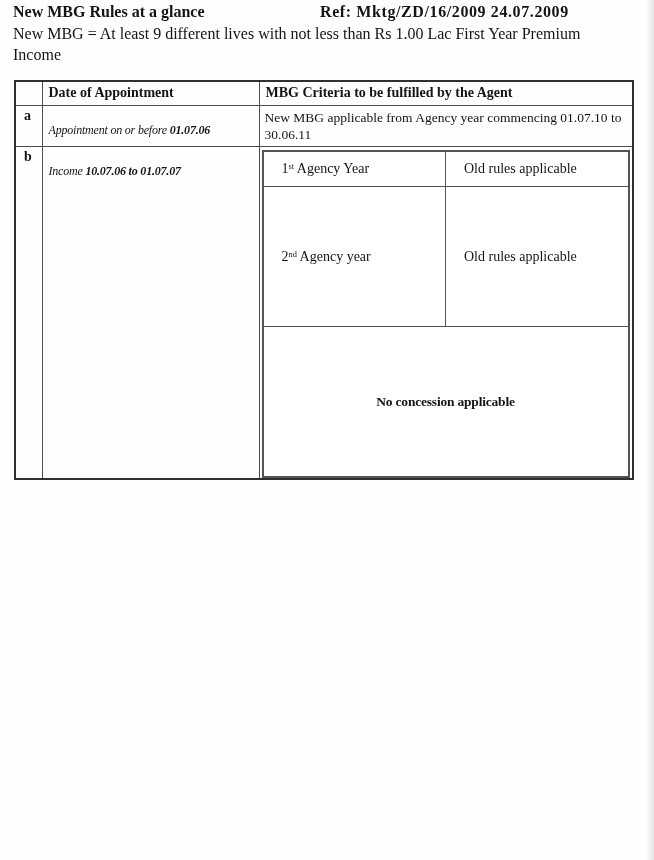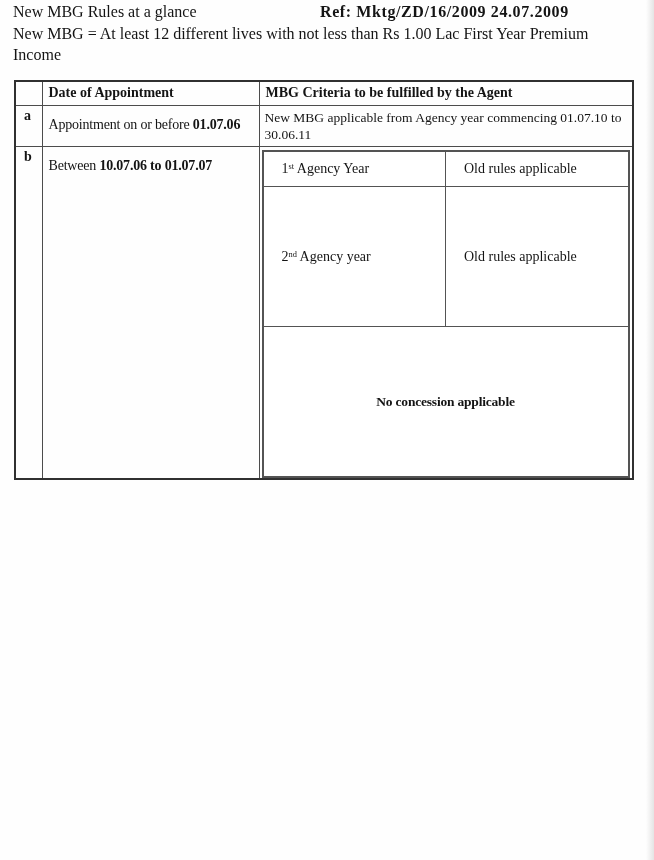--- a/index.html
+++ b/index.html
@@ -7,39 +7,39 @@
     width:654px;height:860px;background:#ffffff;color:#141414;
     font-family:"Liberation Serif","DejaVu Serif",serif;
     position:relative;overflow:hidden;
   }
   .doc{position:relative;width:654px;height:860px;background:#fefefe;}
   .page-edge-right{
     position:absolute;top:0;right:0;width:8px;height:860px;
     background:linear-gradient(to right, rgba(0,0,0,0), rgba(0,0,0,0.10));
   }
   .titlebar{position:absolute;top:3px;left:13px;width:632px;height:20px;font-size:16px;}
-  .title{font-weight:normal;}
+  .title{font-weight:bold;}
   .ref{position:absolute;left:307px;top:0;font-weight:bold;letter-spacing:0.6px;}
   .subtitle{position:absolute;top:24px;left:13px;width:600px;font-size:16px;line-height:20.5px;}
 
   table.outer{
     position:absolute;top:80px;left:14px;width:619px;
     border-collapse:collapse;table-layout:fixed;
     border:2px solid #303030;
   }
   table.outer th, table.outer td{border:1px solid #4c4c4c;vertical-align:top;}
   table.outer thead tr{height:24px;}
   table.outer tbody tr:nth-child(1){height:36px;}
   table.outer tbody tr:nth-child(2){height:140px;}
   table.outer tbody tr:nth-child(3){height:150px;}
   table.outer tbody tr:nth-child(4){height:199px;}
   table.outer tbody tr:nth-child(5){height:214px;}
   table.outer th{font-size:14px;font-weight:bold;text-align:left;padding:3px 6px 2px 6px;}
   td.letter{font-size:14px;font-weight:bold;padding:2px 0 0 8px;}
-  td.date{font-size:14px;letter-spacing:-0.2px;white-space:nowrap;padding:11px 4px 0 6px;}
+  td.date{font-size:12px;letter-spacing:-0.2px;white-space:nowrap;padding:17px 4px 0 6px;font-style:italic;}
   td.crit{padding:0;}
   .crit-text{font-size:13.5px;line-height:17px;padding:3px 5px;}
 
   table.inner{
     border-collapse:collapse;table-layout:fixed;width:368px;margin:3px 0 0 2px;
     border:2px solid #545454;background:#fff;
   }
   table.inner td{border:1px solid #545454;vertical-align:middle;}
   td.ilabel, td.ivalue{font-size:14px;padding:2px 18px;height:19px;}
   td.note{font-size:13.5px;font-weight:bold;line-height:17px;padding:3px 6px;letter-spacing:-0.2px;height:auto;vertical-align:top;}
@@ -49,21 +49,21 @@
   sup{font-size:60%;vertical-align:baseline;position:relative;top:-0.45em;line-height:0;}
 </style>
 </head>
 <body>
 
 <div class="doc">
   <div class="titlebar">
     <span class="title">New MBG Rules at a glance</span>
     <span class="ref">Ref: Mktg/ZD/16/2009 24.07.2009</span>
   </div>
-  <div class="subtitle">New MBG = At least 12 different lives with not less than Rs 1.00 Lac First Year Premium Income</div>
+  <div class="subtitle">New MBG = At least 9 different lives with not less than Rs 1.00 Lac First Year Premium Income</div>
 
   <table class="outer">
     <colgroup>
       <col style="width:27px">
       <col style="width:217px">
       <col style="width:374px">
     </colgroup>
     <thead>
       <tr>
         <th></th>
@@ -74,21 +74,21 @@
     <tbody id="rows">
         <tr class="outer-row">
           <td class="letter">a</td>
           <td class="date"><span>Appointment on or before </span><span class="b">01.07.06</span></td>
           <td class="crit">
             <div class="crit-text">New MBG applicable from Agency year commencing 01.07.10 to 30.06.11</div>
           </td>
         </tr>
         <tr class="outer-row">
           <td class="letter">b</td>
-          <td class="date"><span>Between </span><span class="b">10.07.06 to 01.07.07</span></td>
+          <td class="date"><span>Income </span><span class="b">10.07.06 to 01.07.07</span></td>
           <td class="crit">
             <table class="inner">
               <tbody>
                 <tr>
                   <td class="ilabel"><span>1</span><sup>st</sup><span> Agency Year</span></td>
                   <td class="ivalue">Old rules applicable</td>
                 </tr>
                 <tr>
                   <td class="ilabel"><span>2</span><sup>nd</sup><span> Agency year</span></td>
                   <td class="ivalue">Old rules applicable</td>

